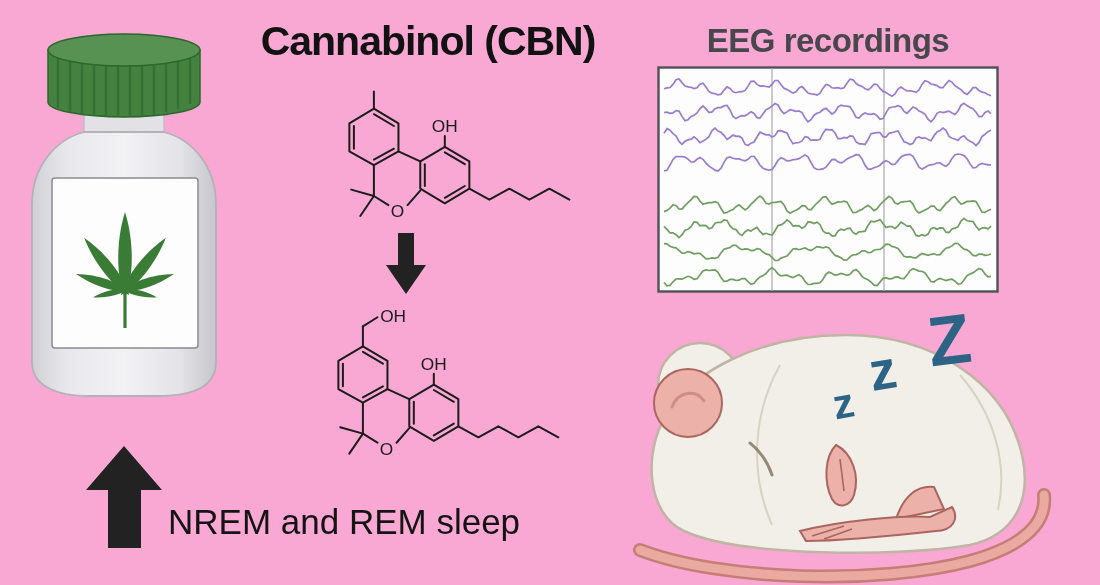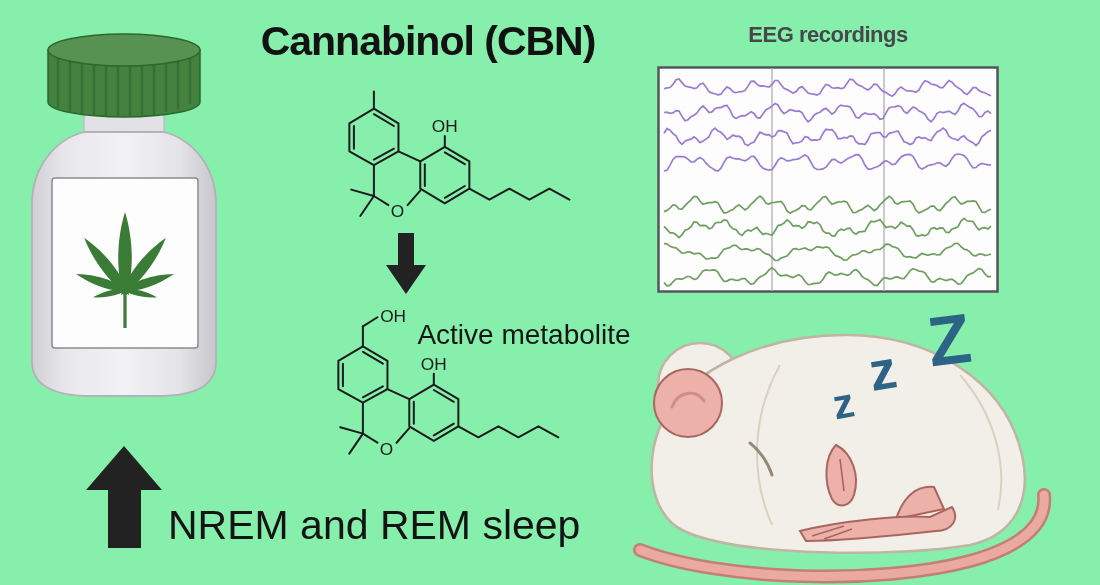--- a/index.html
+++ b/index.html
@@ -1,22 +1,22 @@
 <!DOCTYPE html>
 <html style="--zzz: #2d6486; --arrow: #222222; --cap: #44823f; --capTop: #579253; --leaf: #3a7c35; --eeg-border: #55565a; --eeg-grid: #a9a9ae;"><head>
 <meta charset="utf-8">
 <style>
   html,body{margin:0;padding:0;background:#ffffff;}
   body{font-family:"Liberation Sans", sans-serif;}
-  #canvas{position:relative;width:1100px;height:585px;background:#86efac;overflow:hidden;}
+  #canvas{position:relative;width:1100px;height:585px;background:#f9a8d4;overflow:hidden;}
   .abs{position:absolute;}
   .title{font-weight:700;color:#121212;font-size:41px;letter-spacing:-1px;text-align:center;}
-  .eeg-title{font-weight:700;color:#48484c;font-size:22px;text-align:center;letter-spacing:-0.5px;}
+  .eeg-title{font-weight:700;color:#48484c;font-size:33px;text-align:center;letter-spacing:-0.5px;}
   .metab{font-size:28px;font-weight:500;color:#161616;text-align:center;line-height:34px;}
-  .sleep-label{font-size:41px;font-weight:500;color:#141414;white-space:nowrap;}
+  .sleep-label{font-size:35px;font-weight:500;color:#141414;white-space:nowrap;}
   .zzz{font-weight:700;color:var(--zzz,#2d6486);line-height:1;display:inline-block;}
   svg{display:block;}
   .bond{stroke:#1c1c1c;stroke-width:2.2;fill:none;stroke-linecap:round;stroke-linejoin:round;}
   .atom{font-family:"Liberation Sans",sans-serif;font-size:19px;fill:#1c1c1c;}
   .arrow{fill:var(--arrow,#222222);}
   .eeg-frame{fill:#fdfdfe;stroke:var(--eeg-border,#55565a);stroke-width:2.5;}
   .gridline{stroke:var(--eeg-grid,#a9a9ae);stroke-width:1.2;}
   .rat-body{fill:#f2efe9;stroke:#c0b5a4;stroke-width:2.5;}
   .rat-pink{fill:#ecb2aa;stroke:#aa655f;stroke-width:2;}
   .rat-line{stroke:#d9d2c2;stroke-width:2;fill:none;}
@@ -99,21 +99,20 @@
     </g>
     <text class="atom" x="178" y="51" text-anchor="middle">OH</text>
     <text class="atom" x="126" y="144" text-anchor="middle">O</text>
   </svg>
 
   <svg class="abs" style="left:385px;top:232px;" width="42" height="64" viewBox="0 0 42 64">
     <polygon class="arrow" points="13,1 29,1 29,33 41,33 21,62 1,33 13,33"></polygon>
   </svg>
 
   <div class="abs metab" style="left:396px;top:318px;width:256px;">
-    <div>Active metabolite</div>
   </div>
 
   <svg class="abs" style="left:272px;top:300px;" width="300" viewBox="0 0 330 185">
     <g class="bond">
       <polygon points="178,93 205,109 205,139 178,155 151,139 151,109" fill="none"></polygon>
       <polygon points="100,51 127,67 127,98 100,113 73,98 73,67" fill="none"></polygon>
       <line x1="178" y1="99" x2="200" y2="112"></line>
         <line x1="200" y1="136" x2="178" y2="149"></line>
         <line x1="156" y1="136" x2="156" y2="112"></line>
       <line x1="100" y1="57" x2="122" y2="70"></line>

